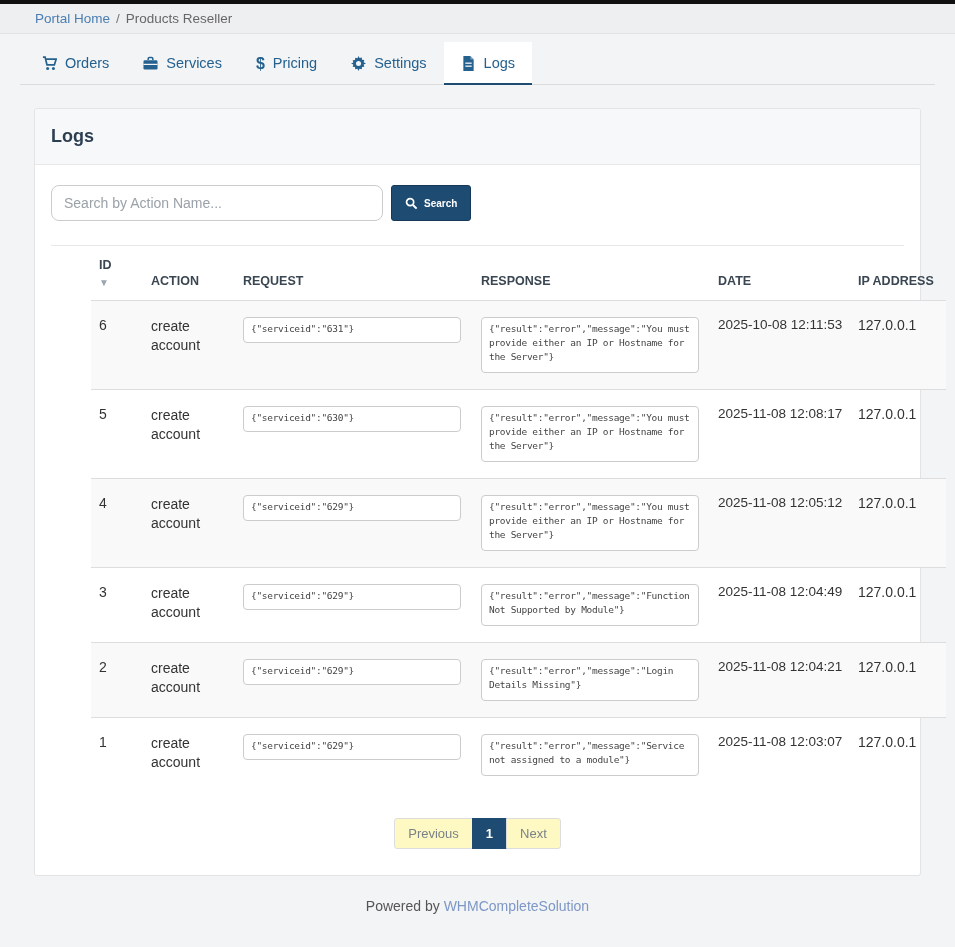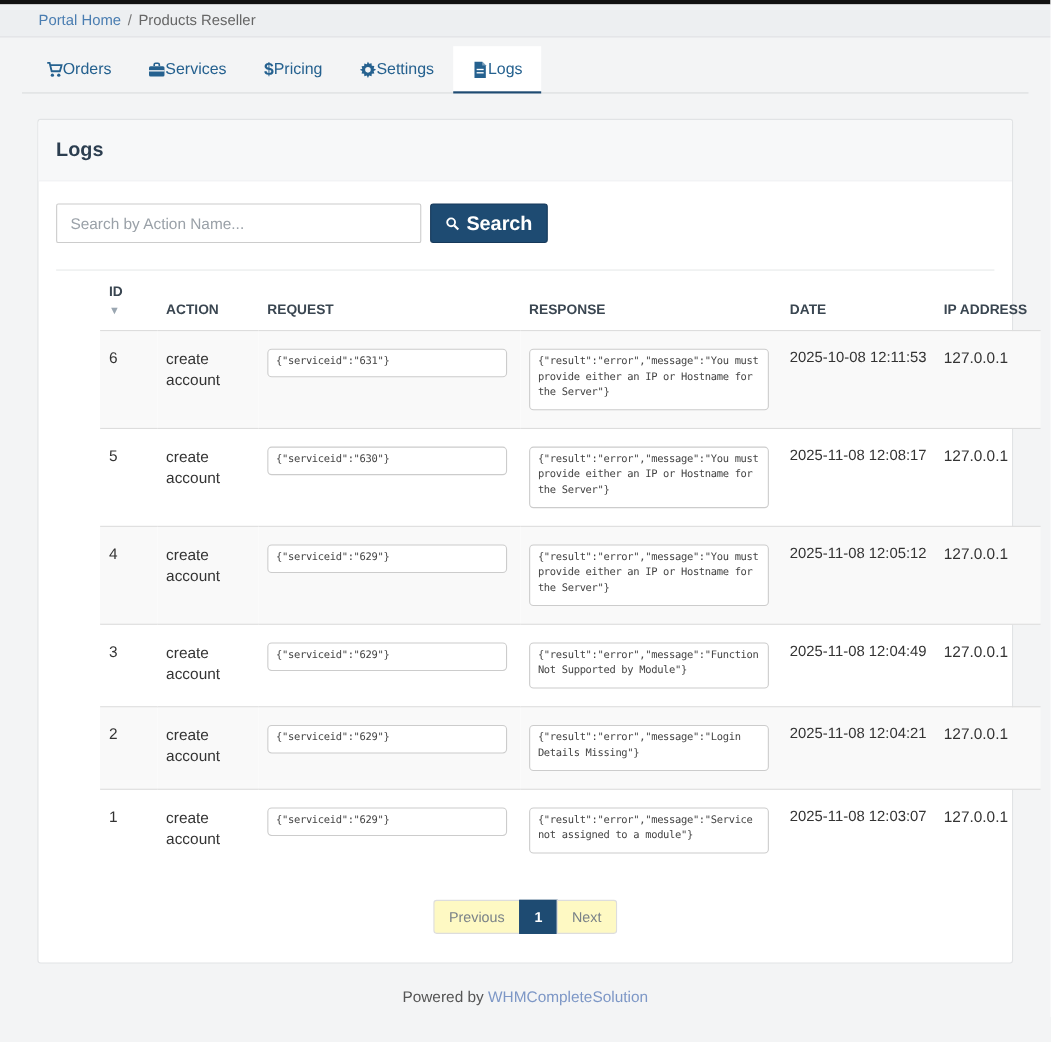--- a/index.html
+++ b/index.html
@@ -16,21 +16,21 @@
   .breadcrumb-bar {
     background:#edeff1; border-bottom:1px solid #e0e2e4;
     padding:7px 35px; font-size:13.5px; color:#666;
   }
   .breadcrumb-bar a { color:#4a7db1; text-decoration:none; cursor:pointer; }
   .breadcrumb-sep { margin:0 6px; color:#777; }
   
   .tabs-wrap { margin:8px 20px 0; border-bottom:1px solid #d9dbdd; }
   .tabs { display:flex; padding-left:5px; }
   .tab {
-    display:flex; align-items:center; 
+    display:flex; align-items:center; gap:8px;
     padding:13px 17px 12px; margin-bottom:-1px;
     font-size:14.5px; color:#25618f; text-decoration:none; cursor:pointer;
     border-bottom:2px solid transparent;
   }
   .tab.active { background:#fff; border-bottom:2px solid #1e4b72; }
   .tab .ticon { width:15px; height:15px; display:inline-block; flex:0 0 auto; }
   .tab .dollar { font-weight:bold; font-size:16px; line-height:15px; width:auto; }
   
   .card {
     width:887px; margin:23px auto 0; background:#fff;
@@ -38,28 +38,28 @@
   }
   .card-header {
     background:#f7f8f9; border-bottom:1px solid #e6e8ea;
     padding:17px 16px; border-radius:3px 3px 0 0;
   }
   .card-title { font-size:18px; font-weight:bold; color:#2c3e50; }
   .card-body { padding:20px 16px 0; }
   
   .search-row { display:flex; gap:8px; margin-bottom:24px; }
   .search-input {
-    width:332px; height:36px; border:1px solid #cccccc; border-radius:2px;
+    width:332px; height:36px; border:1px solid #cccccc; border-radius:8px;
     padding:0 12px; font-size:14px; color:#333;
     font-family:"Liberation Sans","DejaVu Sans",sans-serif;
   }
   .search-input::placeholder { color:#9aa1a8; }
   .search-btn {
     background:#1e4b72; color:#fff; border:1px solid #16395a; border-radius:3px;
-    height:36px; padding:0 13px; font-size:18px; font-weight:bold;
+    height:36px; padding:0 13px; font-size:10px; font-weight:bold;
     display:flex; align-items:center; gap:6px; cursor:pointer;
     font-family:"Liberation Sans","DejaVu Sans",sans-serif;
   }
   .divider { border:0; border-top:1px solid #e7e9ea; margin:0 0 0; }
   
   table.logs { width:100%; border-collapse:collapse; font-size:14px; table-layout:fixed;margin-left:40px; }
   th {
     text-align:left; vertical-align:bottom;
     padding:12px 8px; font-size:12.5px; color:#3a4651; font-weight:bold;
   }

